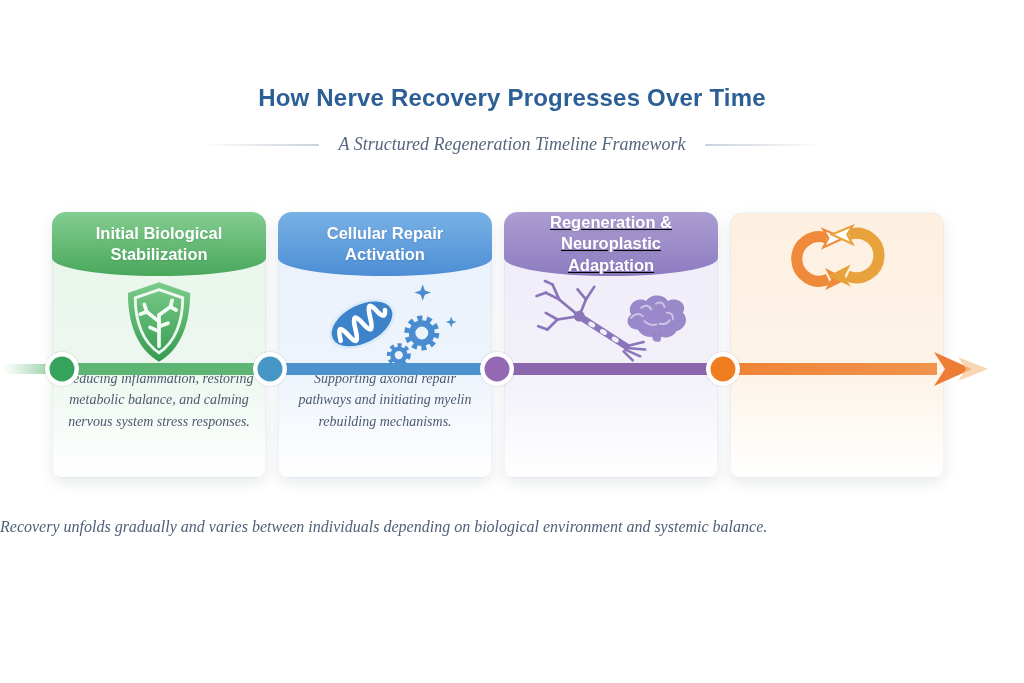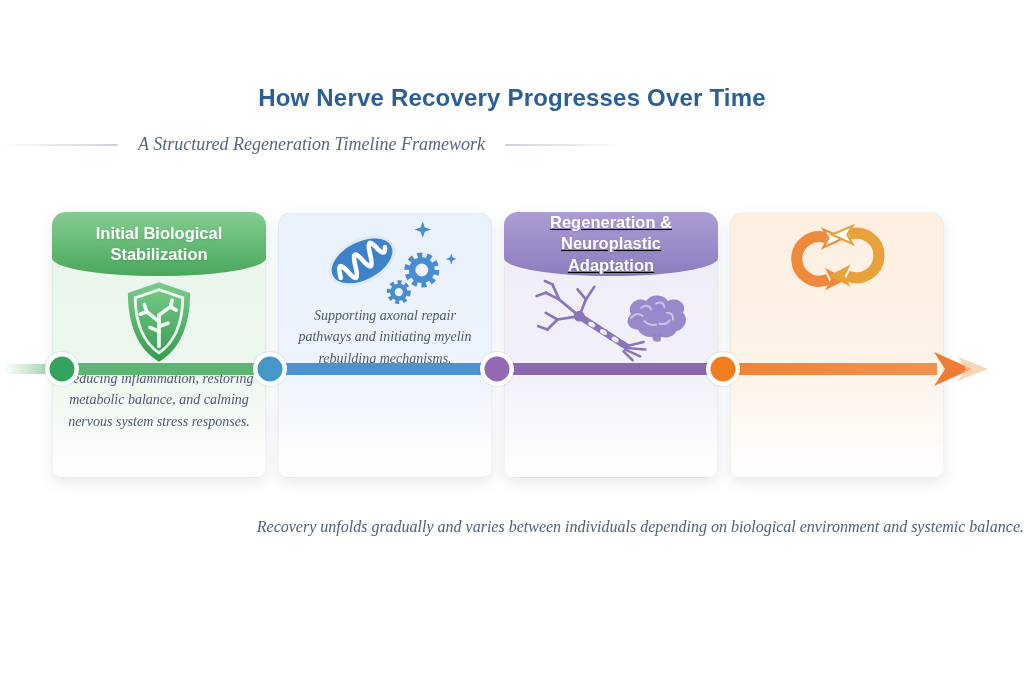--- a/index.html
+++ b/index.html
@@ -7,21 +7,21 @@
     width:1024px;height:683px;position:relative;overflow:hidden;
     background:#ffffff;
     font-family:"Liberation Sans",sans-serif;
   }
   .page-title{
     position:absolute;top:84px;left:0;width:100%;text-align:center;
     font-size:24px;font-weight:bold;color:#2d5f97;letter-spacing:.2px;
   }
   .subtitle-row{
     position:absolute;top:134px;left:0;width:100%;
-    display:flex;align-items:center;gap:20px;
+    display:flex;justify-content:center;align-items:center;gap:20px;
   }
   .subtitle-line{width:118px;height:2px;border-radius:1px;}
   .subtitle-line.left{background:linear-gradient(90deg,rgba(201,210,220,0),#c9d2dc);}
   .subtitle-line.right{background:linear-gradient(270deg,rgba(201,210,220,0),#c9d2dc);}
   .subtitle-text{
     font-family:"Liberation Serif",serif;font-style:italic;
     font-size:18px;color:#55677f;
   }
 
   .card{
@@ -52,21 +52,21 @@
   .icon-zone{height:92px;display:flex;align-items:center;justify-content:center;}
   .card-desc{
     padding:0 10px;text-align:center;
     font-family:"Liberation Serif",serif;font-style:italic;
     font-size:14px;line-height:1.52;color:#4c5a70;
   }
 
   .timeline{position:absolute;top:349px;left:0;width:1024px;height:42px;z-index:6;}
 
   .footer-note{
-    position:absolute;top:518px;left:0;width:100%;text-align:right;
+    position:absolute;top:518px;left:0;width:100%;text-align:left;
     font-family:"Liberation Serif",serif;font-style:italic;
     font-size:16px;color:#4e5f78;
   }
 </style>
 </head>
 <body>
 
 <div class="page-title">How Nerve Recovery Progresses Over Time</div>
 
 <div class="subtitle-row">
@@ -97,20 +97,21 @@
           <path d="M64,34 L66,26"></path>
         <path d="M50,64 L39,59"></path>
           <path d="M50,58 L61,54"></path>
       </g>
     </svg>
   </div>
   <div class="card-desc">Reducing inflammation, restoring metabolic balance, and calming nervous system stress responses.</div>
 </div>
 
 <div class="card s1">
+  <div class="card-header">Cellular Repair Activation</div>
   <div class="icon-zone">
     <svg width="152" height="92" viewBox="0 0 160 100">
       <g transform="rotate(-27 55 52)">
         <ellipse cx="55" cy="52" rx="37" ry="22" fill="#3c83c9" stroke="#dcebfa" stroke-width="3"></ellipse>
         <path d="M26,58 q5,-22 10,-2 q5,20 10,-2 q5,-22 10,-2 q5,20 10,-2 q5,-22 10,-2 q4,12 8,2" stroke="#ffffff" stroke-width="5" fill="none" stroke-linecap="round"></path>
       </g>
       <g stroke="#4a8cd0" fill="none">
         <circle cx="120" cy="62" r="15" stroke-width="8" stroke-dasharray="5 4.4"></circle>
         <circle cx="120" cy="62" r="10.5" stroke-width="7"></circle>
         <circle cx="95" cy="86" r="10" stroke-width="6" stroke-dasharray="4 3.6"></circle>

